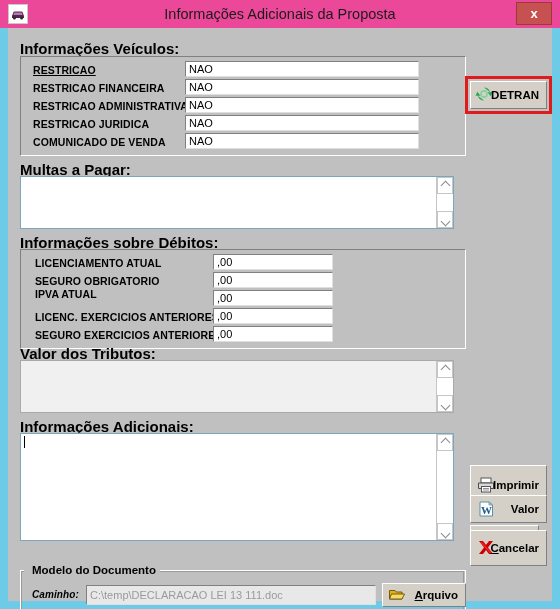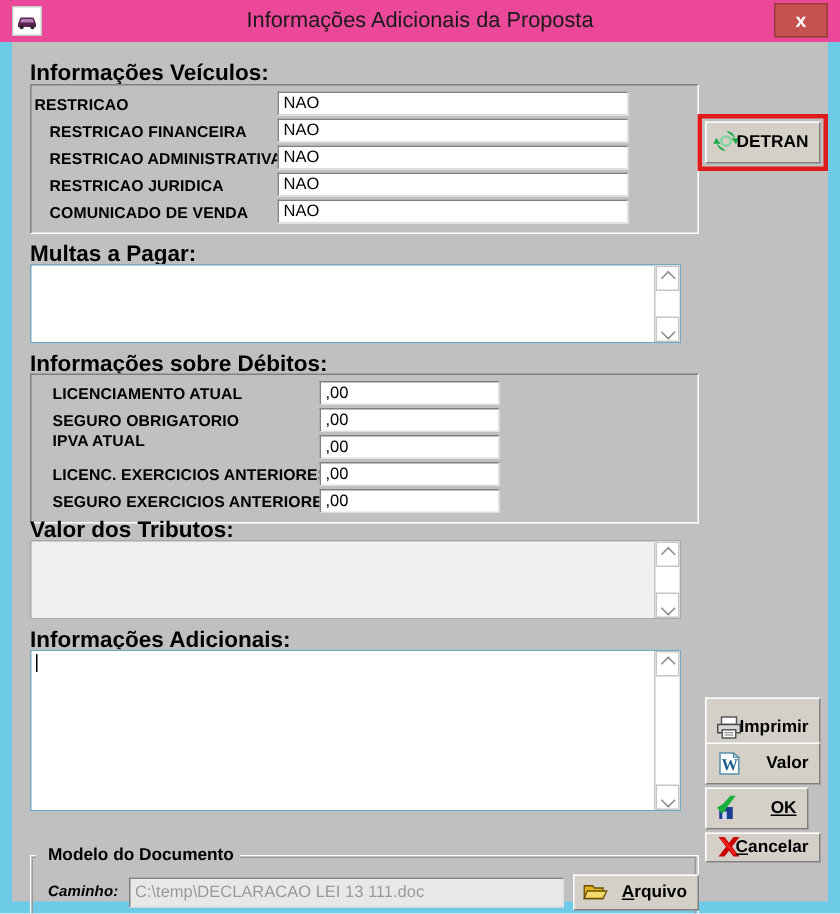--- a/index.html
+++ b/index.html
@@ -270,21 +270,21 @@
     </div>
     <div id="title-text">Informações Adicionais da Proposta</div>
     <div id="close-button">x</div>
   </div>
 
   <div id="client">
 
     <div class="section-label" style="left:12px; top:12px;">Informações Veículos:</div>
 
     <div class="panel" style="left:12px; top:28px; width:446px; height:100px;">
-      <div class="row-label" style="left:2px; top:7px;">RESTRICAO</div>
+      <div class="row-label" style="left:12px; top:7px;text-decoration:underline;">RESTRICAO</div>
       <div class="row-label" style="left:12px; top:25px;">RESTRICAO FINANCEIRA</div>
       <div class="row-label" style="left:12px; top:43px;">RESTRICAO ADMINISTRATIVA</div>
       <div class="row-label" style="left:12px; top:61px;">RESTRICAO JURIDICA</div>
       <div class="row-label" style="left:12px; top:79px;">COMUNICADO DE VENDA</div>
 
       <div class="tinput" style="left:164px; top:4px;  width:234px; height:16px;">NAO</div>
       <div class="tinput" style="left:164px; top:22px; width:234px; height:16px;">NAO</div>
       <div class="tinput" style="left:164px; top:40px; width:234px; height:16px;">NAO</div>
       <div class="tinput" style="left:164px; top:58px; width:234px; height:16px;">NAO</div>
       <div class="tinput" style="left:164px; top:76px; width:234px; height:16px;">NAO</div>
@@ -389,21 +389,21 @@
         <svg width="20" height="20" viewBox="0 0 20 20">
           <rect x="3.5" y="9" width="9" height="8" fill="#1b3f8f"></rect>
           <rect x="5.5" y="12" width="3" height="5" fill="#cfd8ef"></rect>
           <path d="M4 9 L11 1.5 L14.5 1.5 L6.5 12 Z" fill="#17b13c"></path>
           <path d="M2 9.5 L5.5 13.5 L8 10.5 L5 7.5 Z" fill="#17b13c"></path>
         </svg>
       </span>
       <span class="btn-label u">OK</span>
     </div>
 
-    <div class="btn" style="left:462px; top:527px; width:77px; height:20px;padding-left:48px;">
+    <div class="btn" style="left:462px; top:502px; width:77px; height:36px;padding-left:48px;">
       <span class="btn-icon">
         <svg width="20" height="20" viewBox="0 0 20 20">
           <path d="M3 3 L7 3 L17 16 L13 16 Z" fill="#cc0000"></path>
           <path d="M13 3 L17 3 L7 16 L3 16 Z" fill="#cc0000"></path>
           <path d="M4 4 L6.2 4 L15.8 15 L13.6 15 Z" fill="#ee2222"></path>
         </svg>
       </span>
       <span class="btn-label"><span class="u">C</span><span>ancelar</span></span>
     </div>
 

